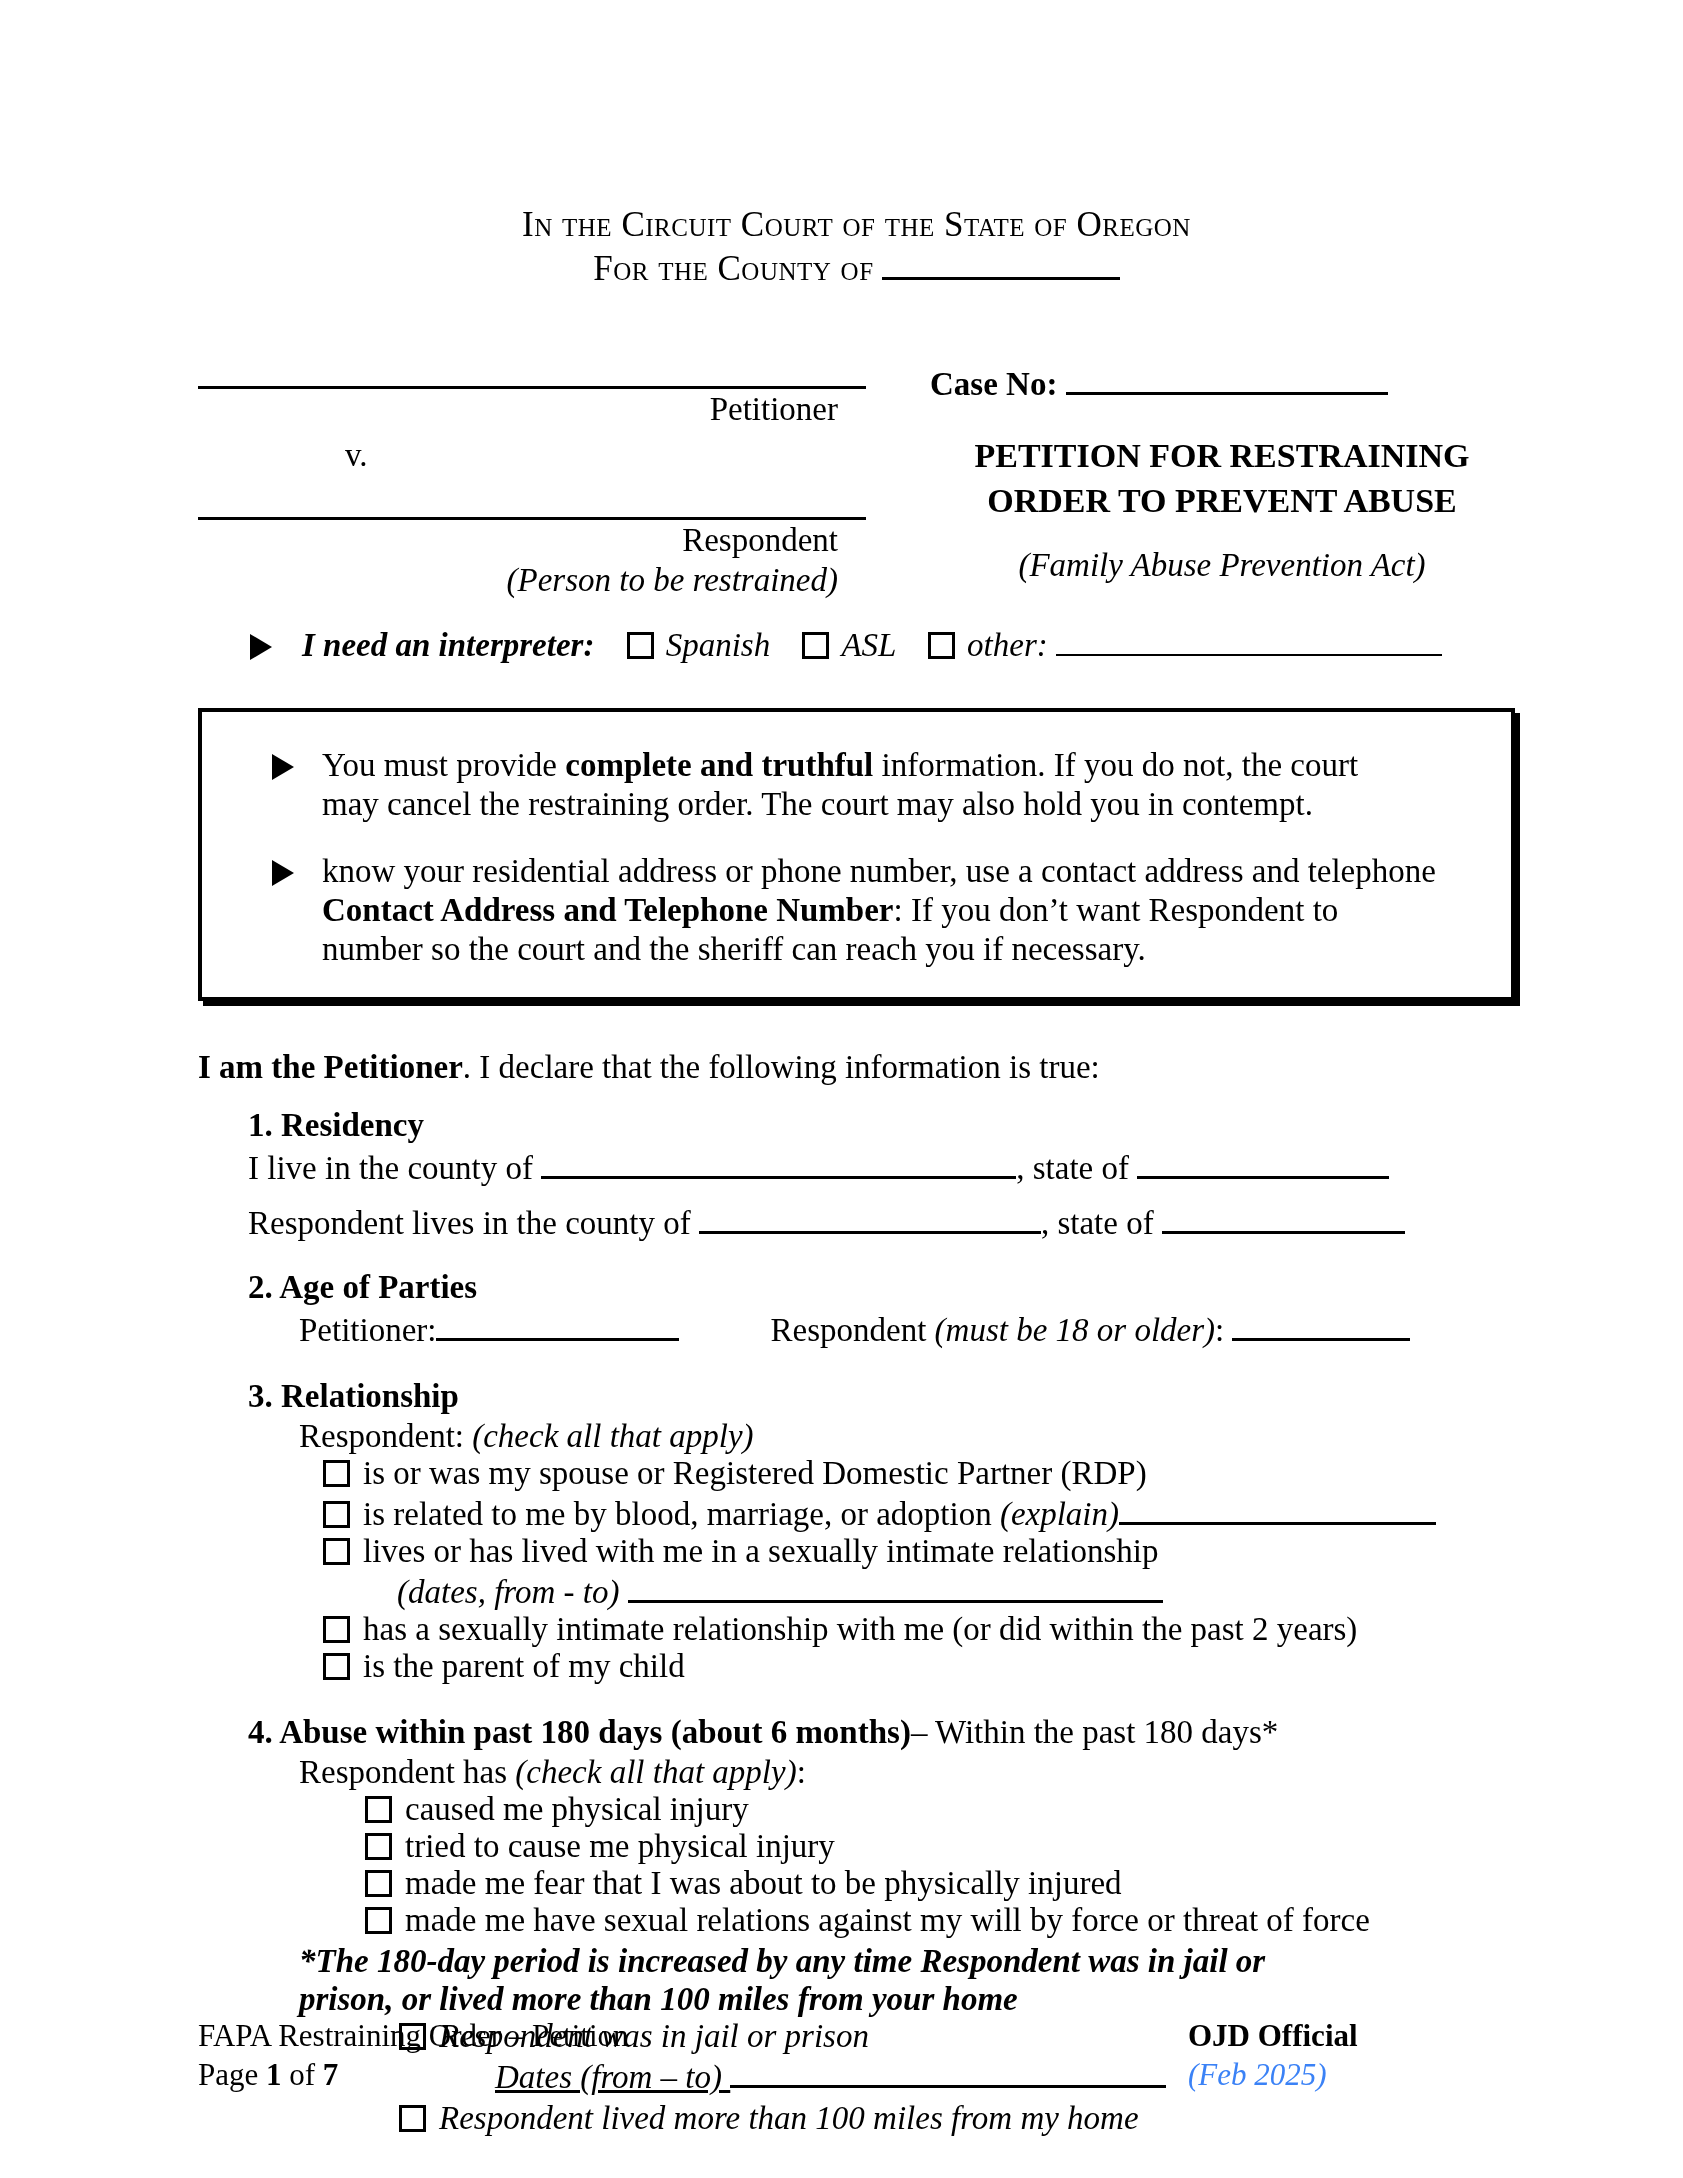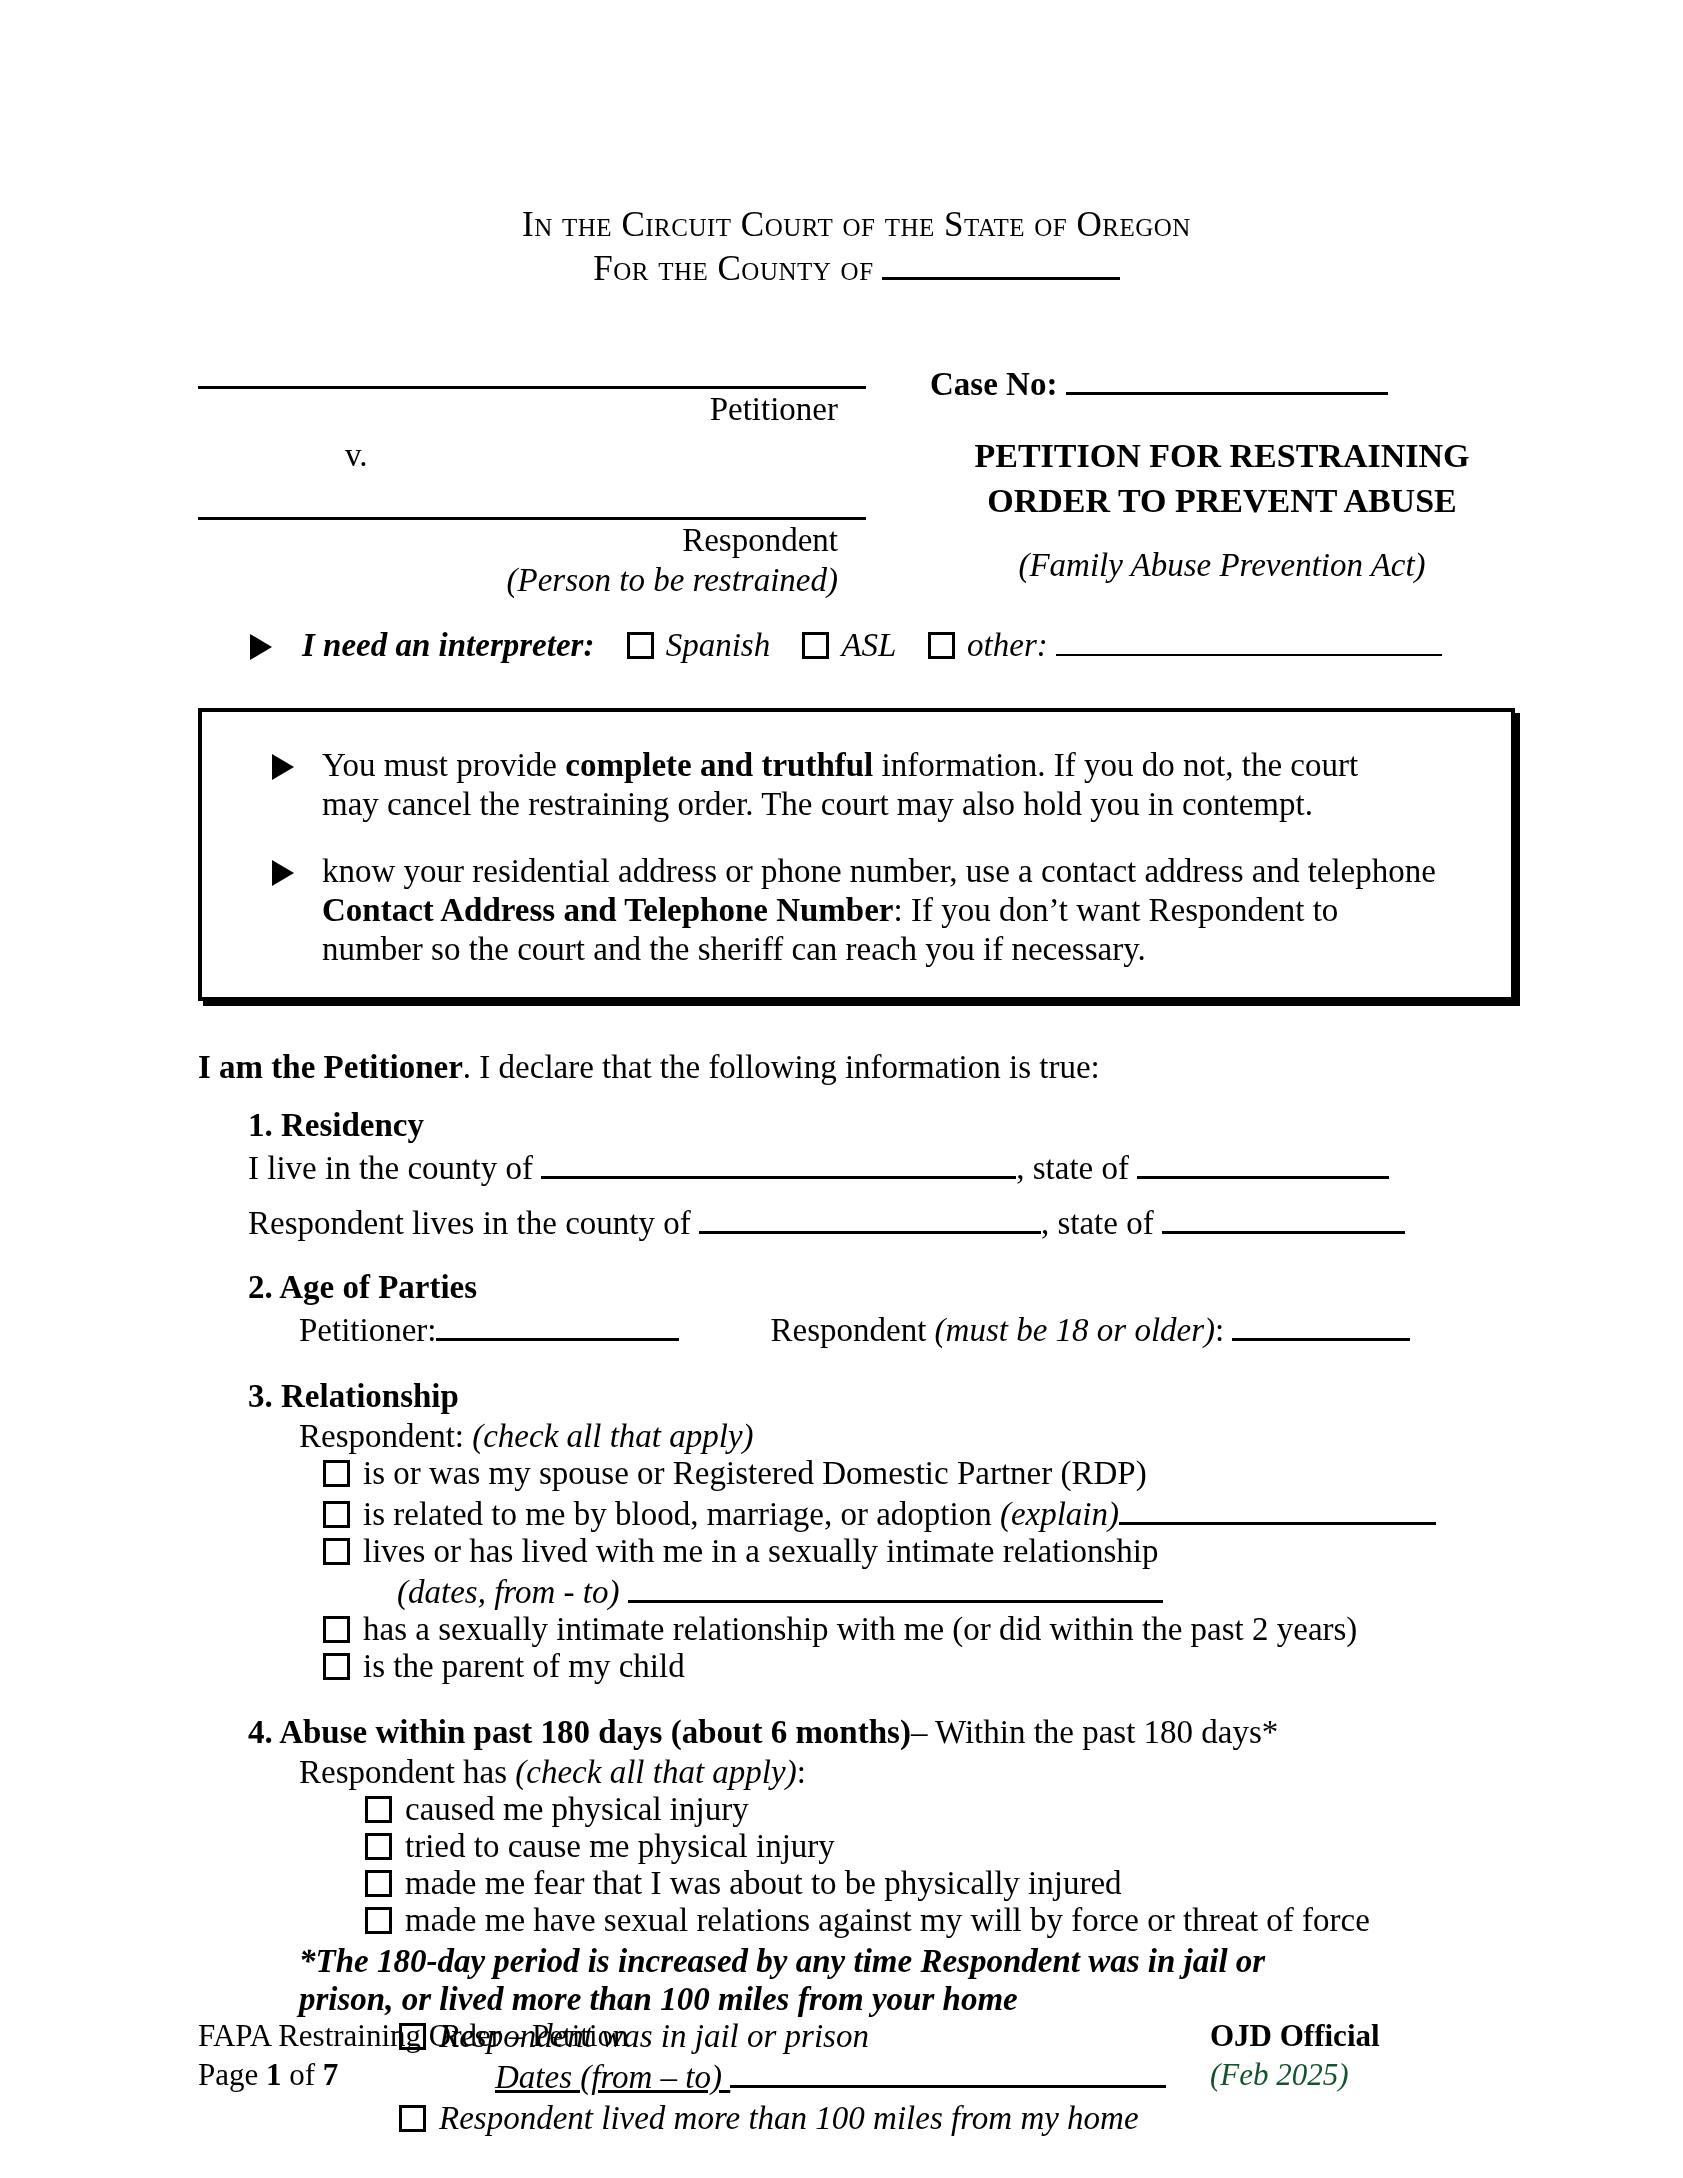--- a/index.html
+++ b/index.html
@@ -10,21 +10,21 @@
     font-family:"Liberation Serif","DejaVu Serif",serif;
     font-size:33px; color:#000;
     box-sizing:border-box;
     padding:203px 168px 0 198px;
     margin:0 auto;
     overflow:hidden;
   }
   .b { font-weight:bold; }
   .i { font-style:italic; }
   .bi { font-weight:bold; font-style:italic; }
-  .gray { color:#14532d; }
+  .gray { color:#3b82f6; }
 
   .title-block { text-align:center; line-height:44px; }
   .smallcaps { font-variant:small-caps; letter-spacing:0.5px; font-size:35px; }
 
   .blank {
     display:inline-block;
     border-bottom:3px solid #000;
     height:30px;
     vertical-align:baseline;
   }
@@ -85,21 +85,21 @@
   .indent1 { margin-left:51px; }
   .opt-row { line-height:37px; white-space:nowrap; }
   .rel-opt { margin-left:75px; }
   .dates-line { margin-left:149px; line-height:38px; white-space:nowrap; }
   .abuse-opt { margin-left:117px; }
   .note { margin-left:51px; line-height:38px; margin-top:3px; }
   .jail-opt { margin-left:151px; }
   .jail-dates { margin-left:247px; line-height:38px; white-space:nowrap;text-decoration:underline; }
 
   .footer { position:absolute; left:198px; top:2016px; width:1317px; font-size:31px; line-height:39px; }
-  .footer-right { position:absolute; left:1012px; top:0; }
+  .footer-right { position:absolute; left:990px; top:0; }
 </style>
 </head>
 <body>
 
 <div class="page">
 
   <div class="title-block">
     <div class="smallcaps">In the Circuit Court of the State of Oregon</div>
     <div>
       <span class="smallcaps">For the County of</span>

